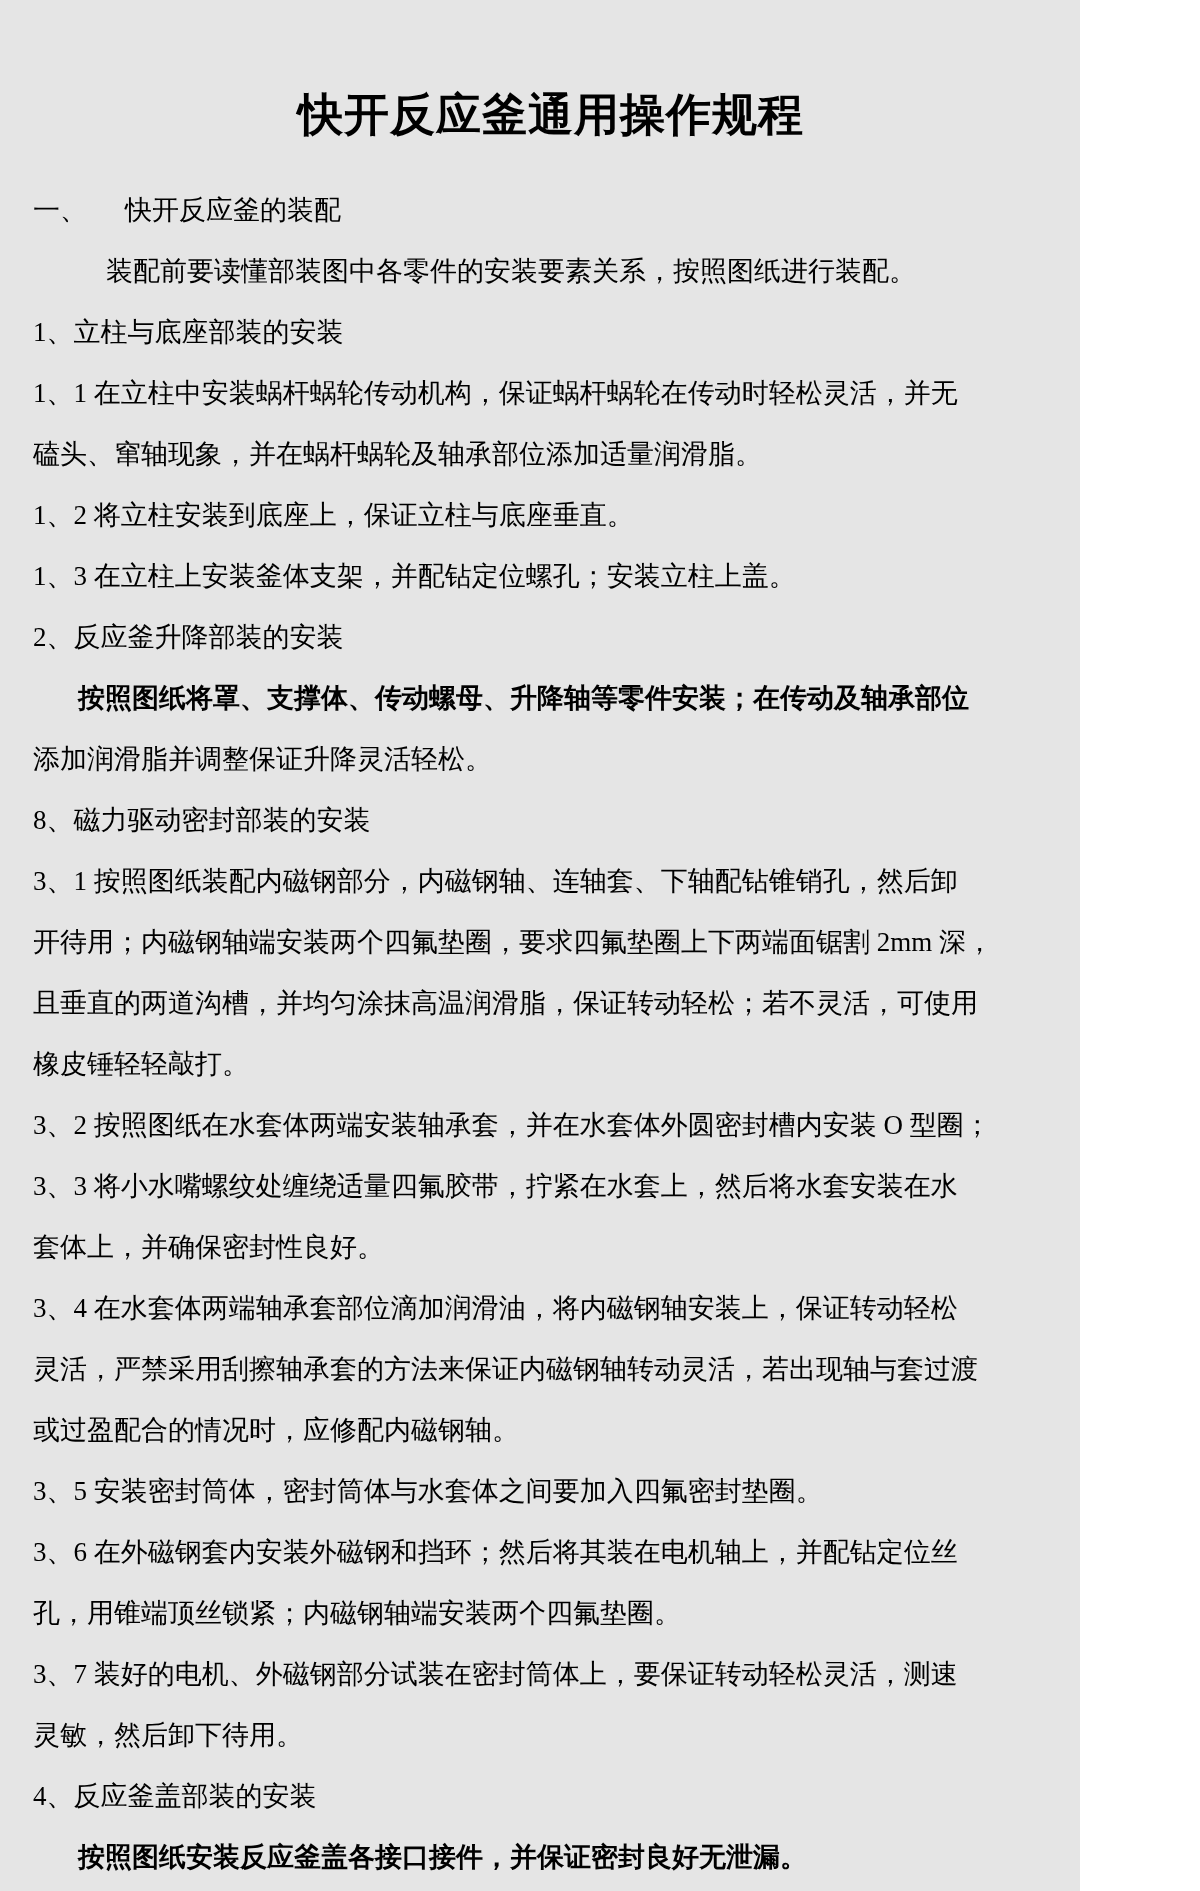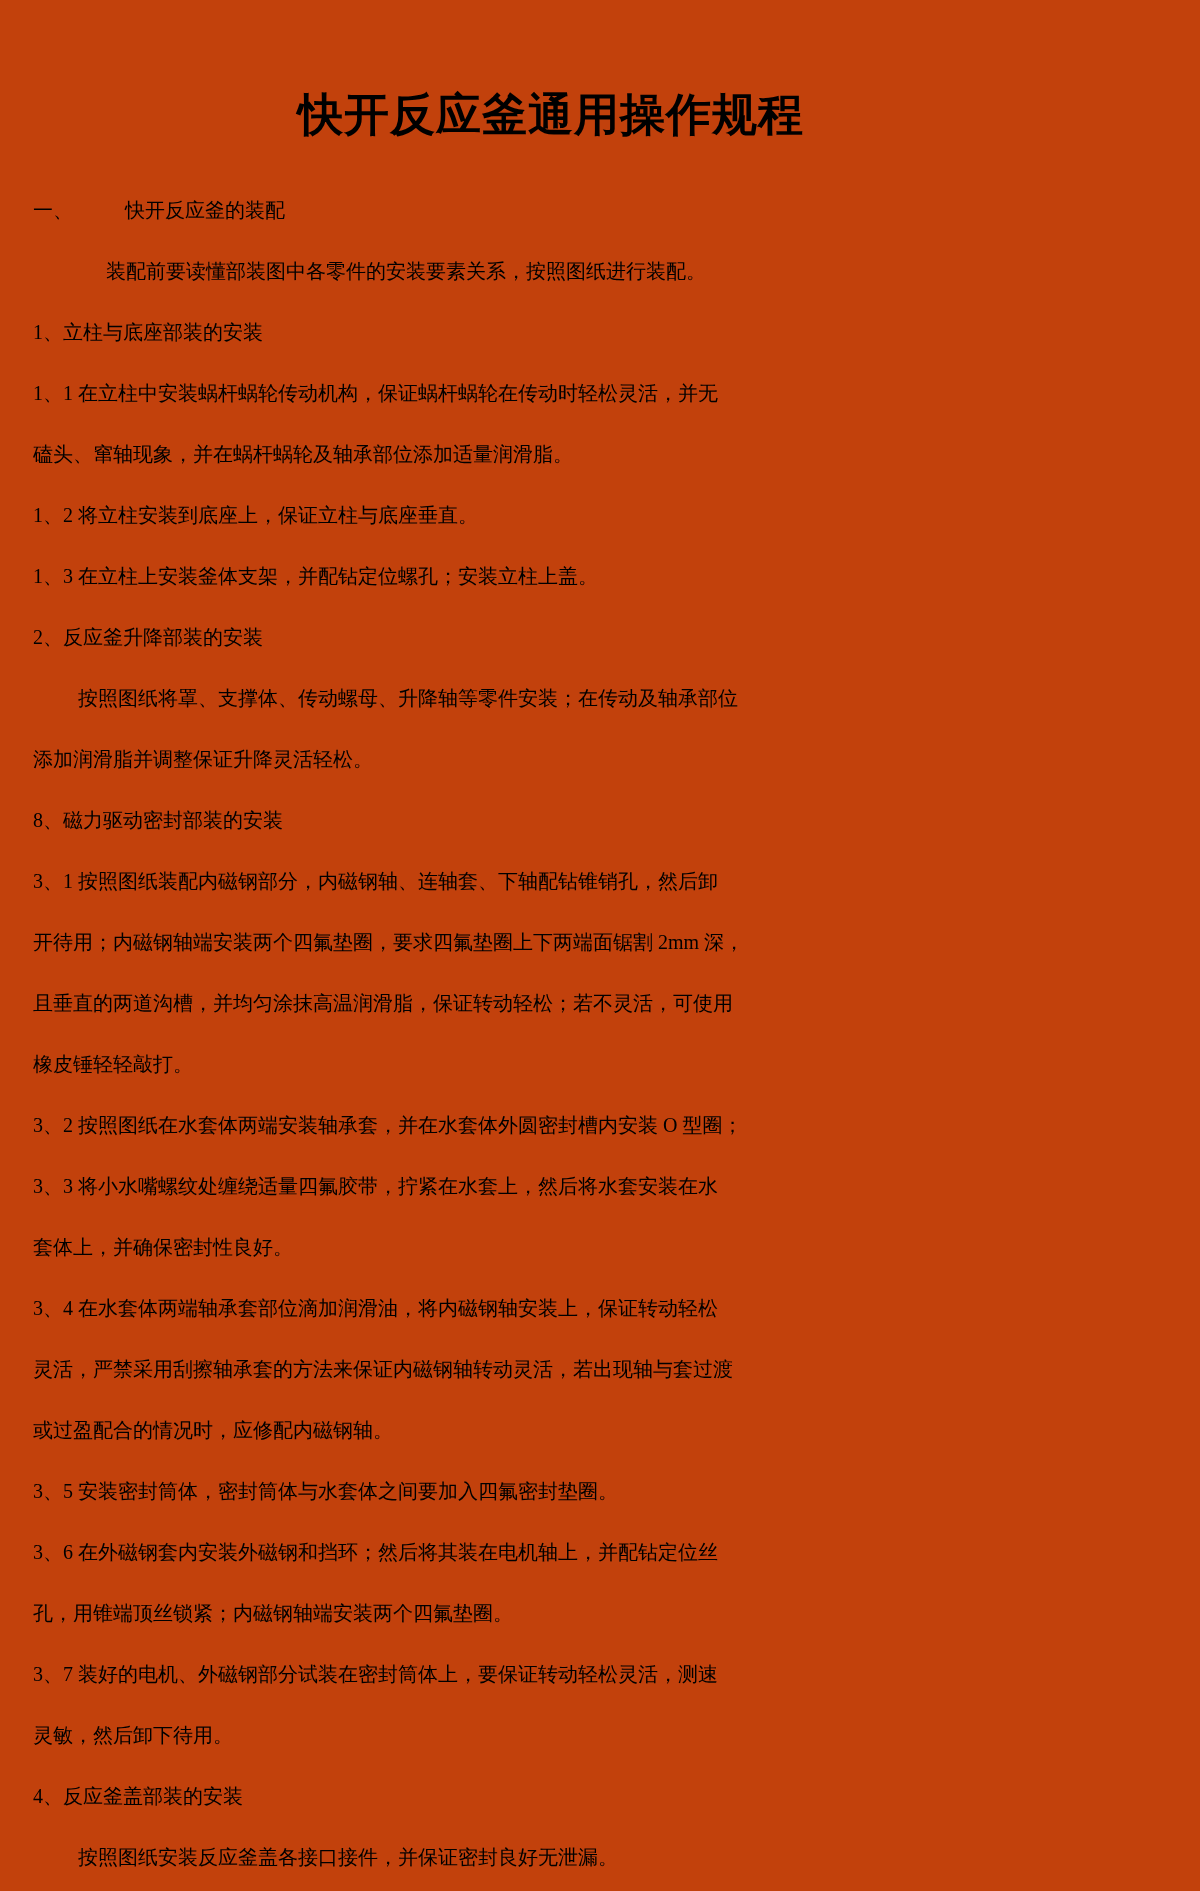--- a/index.html
+++ b/index.html
@@ -2,23 +2,23 @@
 <html><head>
 <meta charset="utf-8">
 <style>
   html, body {
     margin: 0;
     padding: 0;
     background: #ffffff;
   }
   .page {
     position: relative;
-    width: 1200px;
+    width: 1080px;
     height: 1891px;
-    background: #c2410c;
+    background: #e5e5e5;
     color: #000000;
     font-family: "Liberation Serif", "DejaVu Serif", serif;
     overflow: hidden;
     box-sizing: border-box;
   }
   .content {
     width: 1102px; 
   }
   .doc-title {
     margin-top: 90px;
@@ -28,26 +28,26 @@
     text-align: center;
     letter-spacing: 1px;
     white-space: nowrap;
   }
   .lines {
     margin-top: 40px;
   }
   .line {
     height: 61px;
     line-height: 61px;
-    font-size: 20px;
+    font-size: 27px;
     white-space: nowrap;
     padding-left: 33px;
   }
   .line.indent-lg { padding-left: 106px; }
-  .line.indent-sm { padding-left: 78px; }
+  .line.indent-sm { padding-left: 78px; font-weight: bold; }
   .line.tab-heading { padding-left: 33px; }
   .line .marker {
     display: inline-block;
     width: 92px;
   }
 </style>
 </head>
 <body>
 
 <div class="page">

